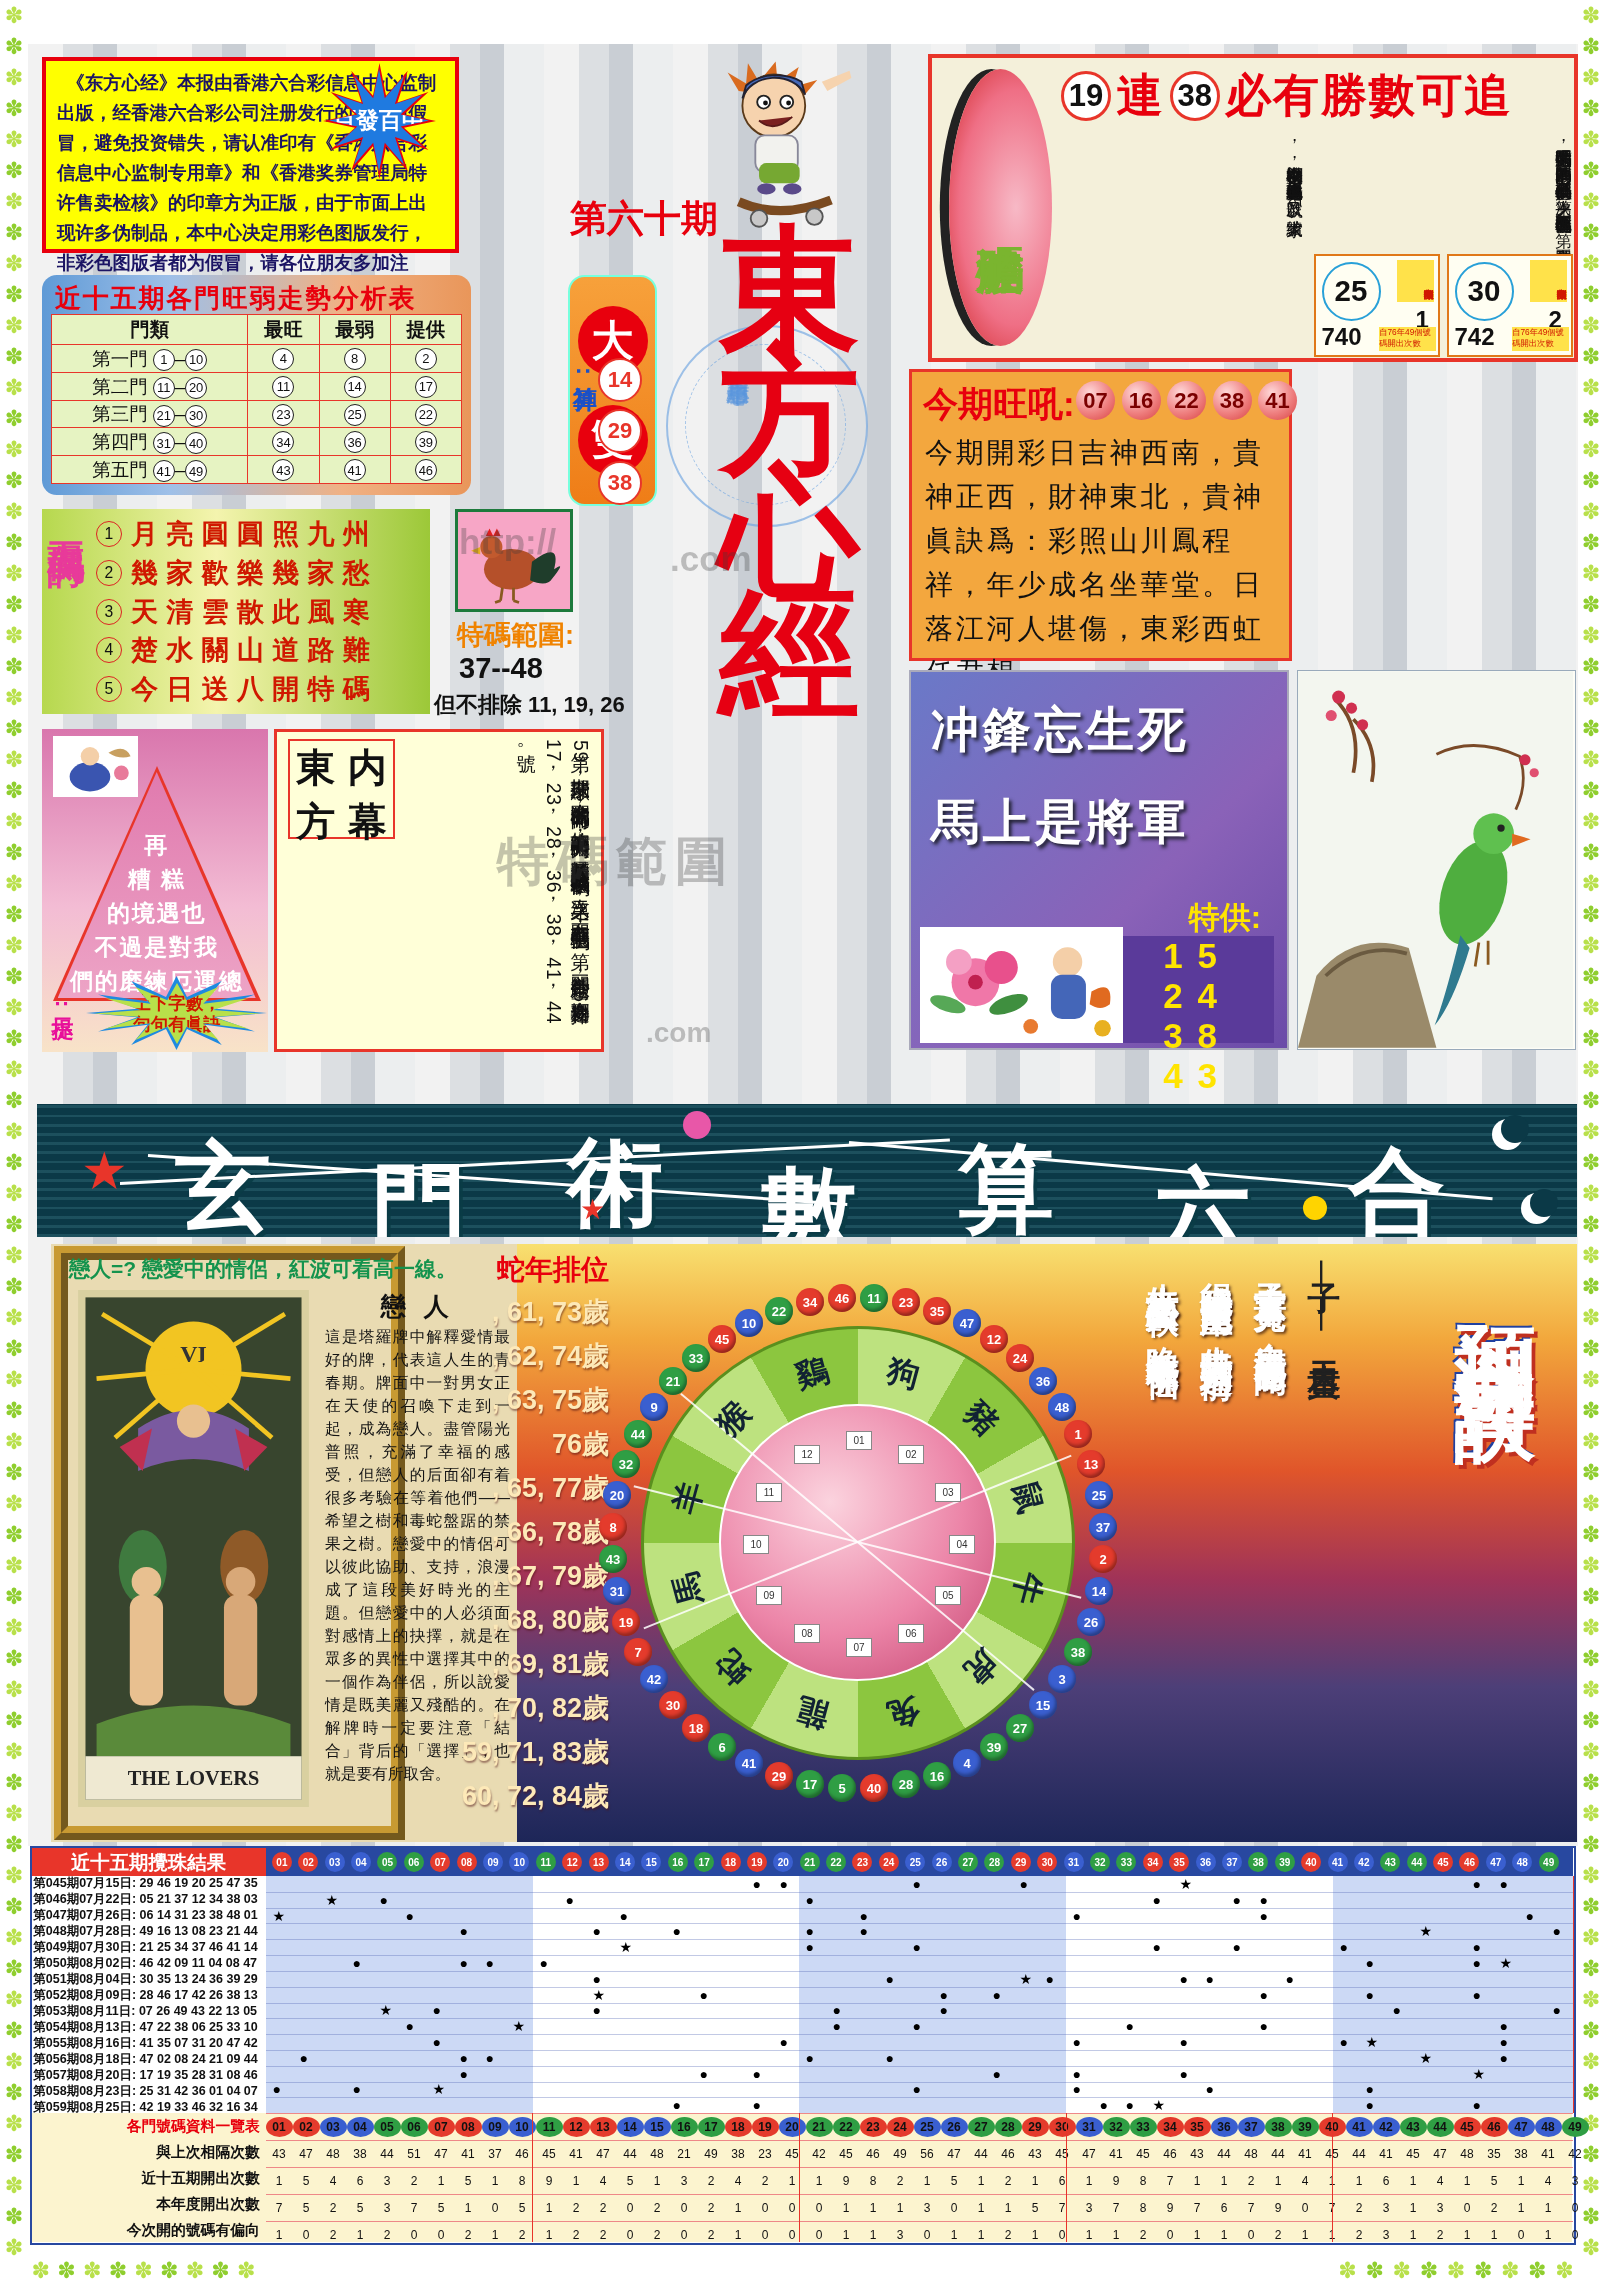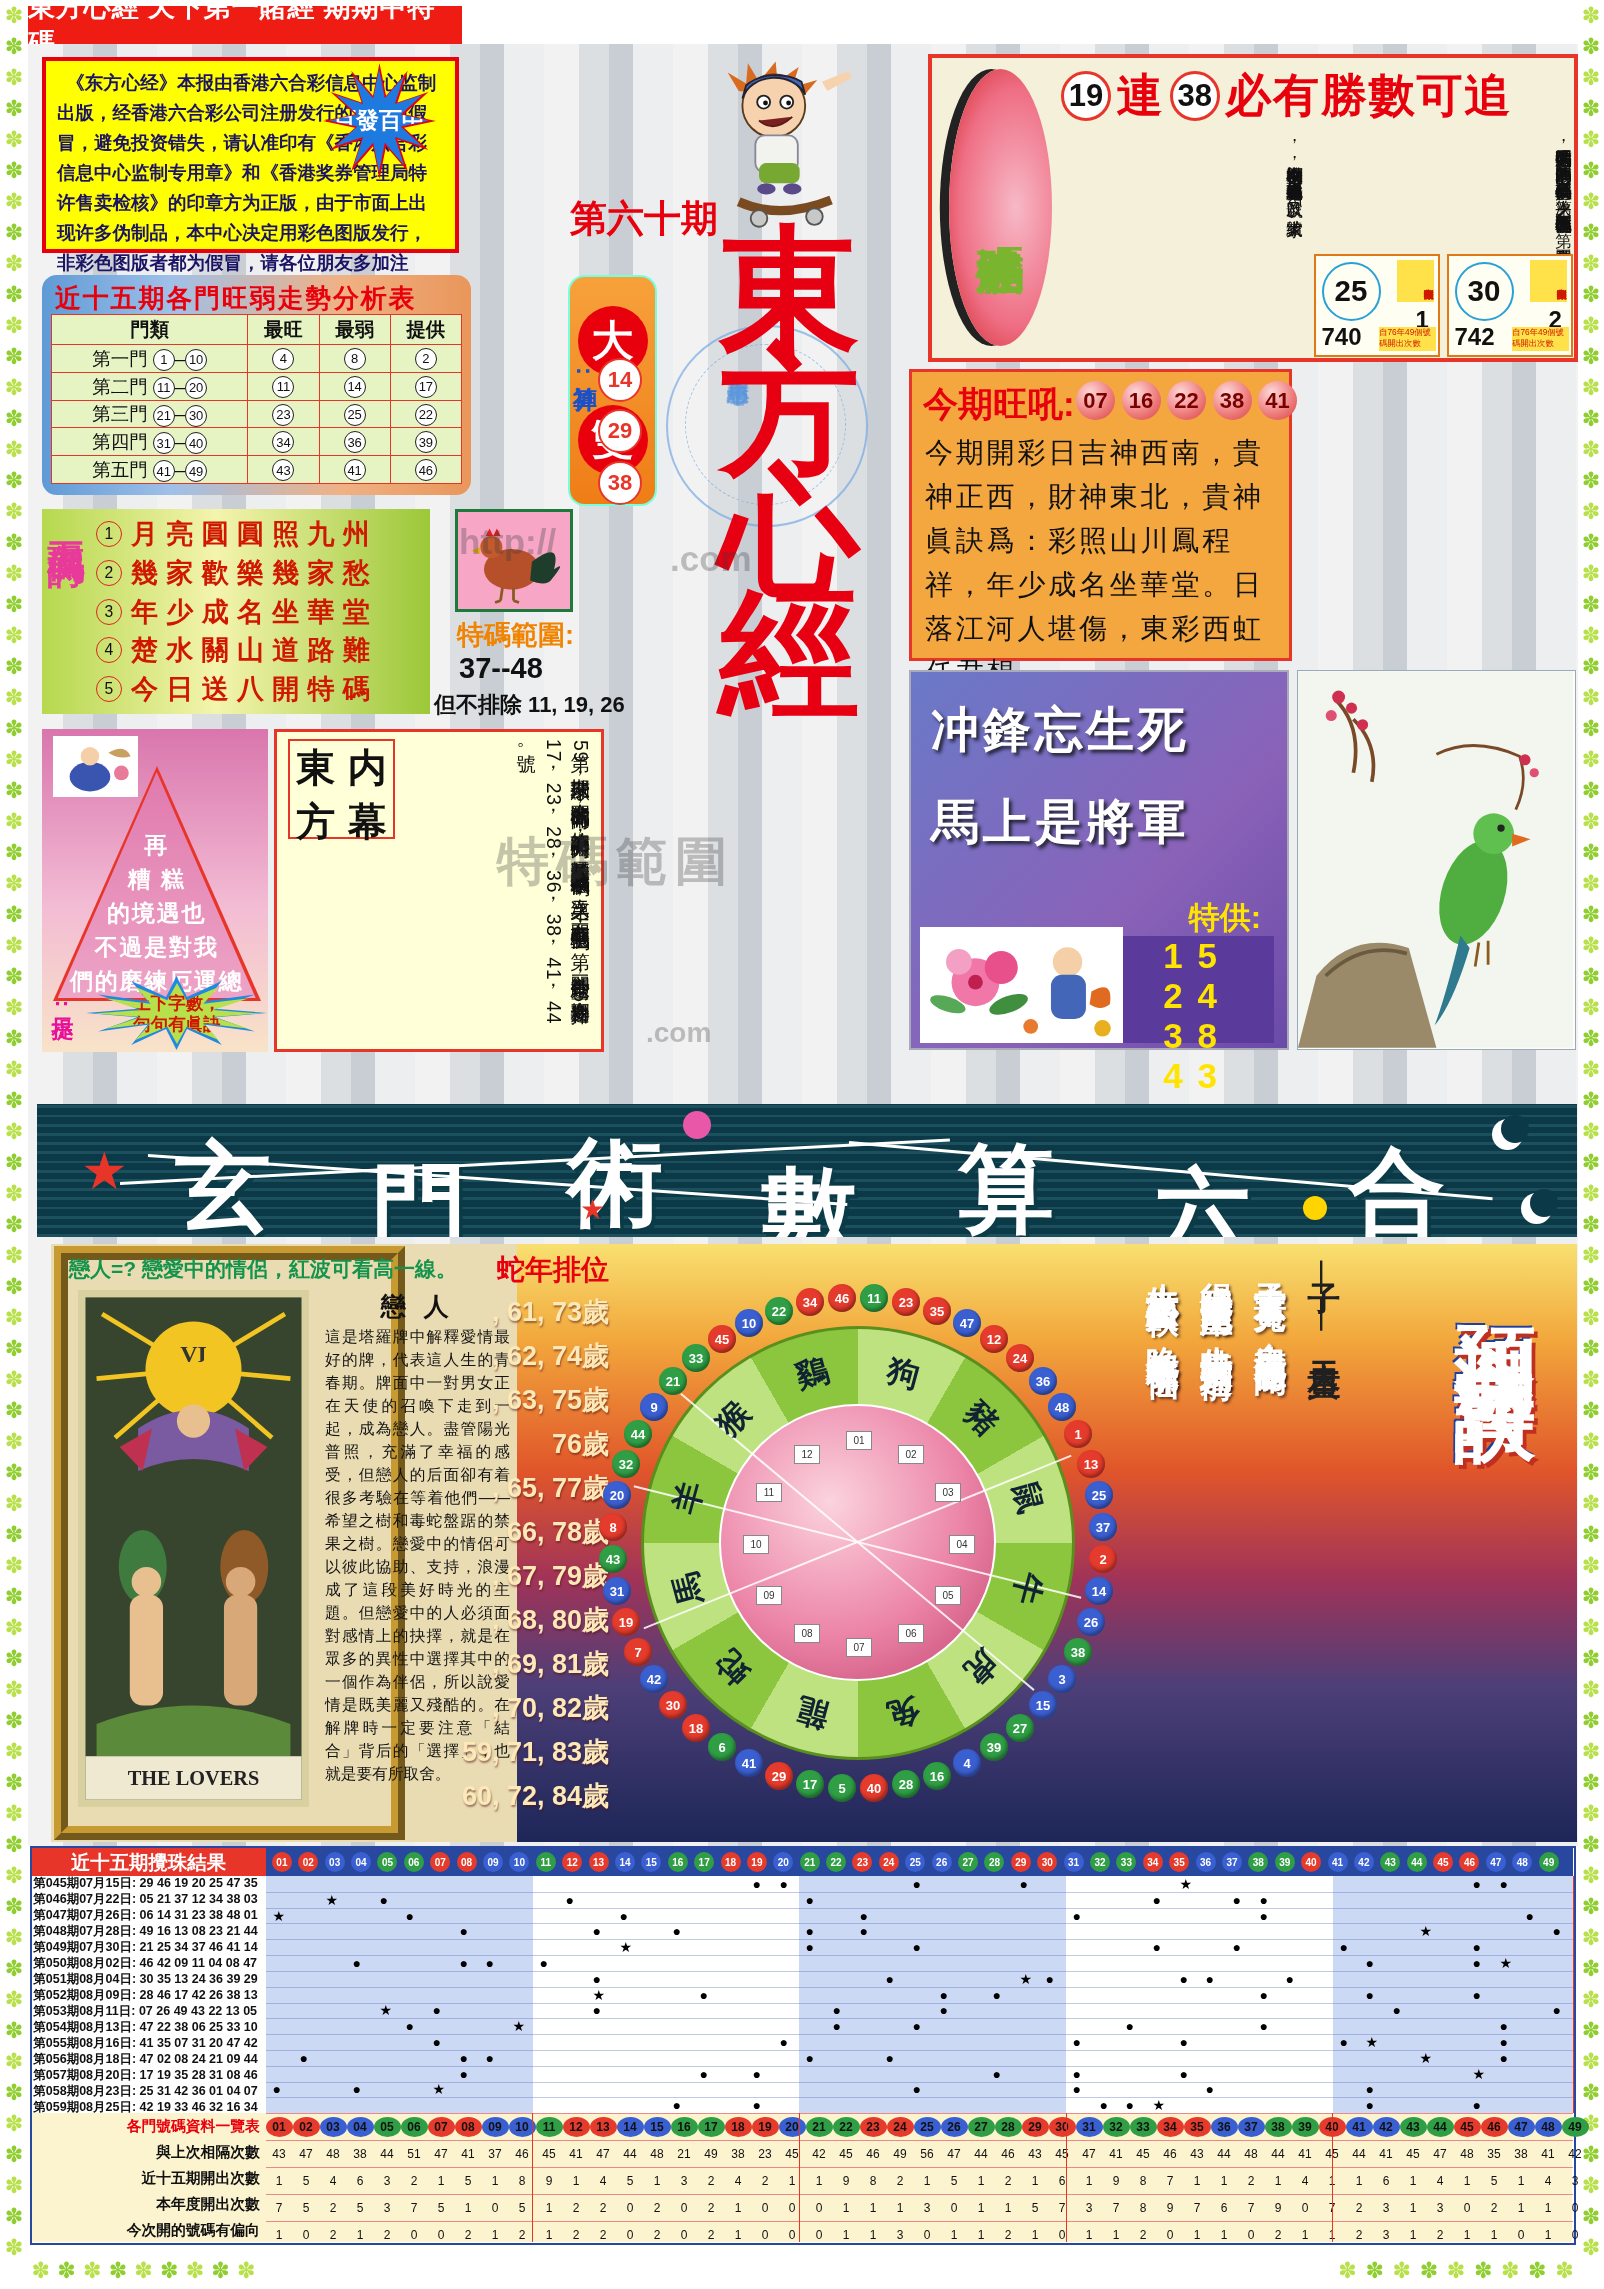--- a/index.html
+++ b/index.html
@@ -372,23 +372,20 @@
       <span style="color: rgb(143, 206, 46);">✽</span>
       <span style="color: rgb(184, 224, 74);">✽</span>
       <span style="color: rgb(143, 206, 46);">✽</span>
       <span style="color: rgb(184, 224, 74);">✽</span>
       <span style="color: rgb(143, 206, 46);">✽</span>
       <span style="color: rgb(184, 224, 74);">✽</span>
       <span style="color: rgb(143, 206, 46);">✽</span>
       <span style="color: rgb(184, 224, 74);">✽</span>
     </div>
 
-  <div id="hdr-red" class="abs">
-      <span>東方心經 天下第一賭經 期期中特碼</span>
-    </div>
 
   <div id="backdrop" class="abs"></div>
 
   <div id="notice" class="abs">《东方心经》本报由香港六合彩信息中心监制出版，经香港六合彩公司注册发行的，谨防假冒，避免投资错失，请认准印有《香港六合彩信息中心监制专用章》和《香港奖券管理局特许售卖检核》的印章方为正版，由于市面上出现许多伪制品，本中心决定用彩色图版发行，非彩色图版者都为假冒，请各位朋友多加注意！！！</div>
   <div id="badge-outer" class="abs star12"></div>
   <div id="badge-inner" class="abs star12">
       <span>百發百中</span>
     </div>
 
   <svg class="abs" style="left:711px;top:54px;" width="157" height="183" viewBox="0 0 170 198">
@@ -479,21 +476,21 @@
         <div class="pline">
           <span class="pnum">1</span>
           <span class="ptxt">月亮圓圓照九州</span>
         </div>
         <div class="pline">
           <span class="pnum">2</span>
           <span class="ptxt">幾家歡樂幾家愁</span>
         </div>
         <div class="pline">
           <span class="pnum">3</span>
-          <span class="ptxt">年少成名坐華堂</span>
+          <span class="ptxt">天清雲散此風寒</span>
         </div>
         <div class="pline">
           <span class="pnum">4</span>
           <span class="ptxt">楚水關山道路難</span>
         </div>
         <div class="pline">
           <span class="pnum">5</span>
           <span class="ptxt">今日送八開特碼</span>
         </div>
       </div>

